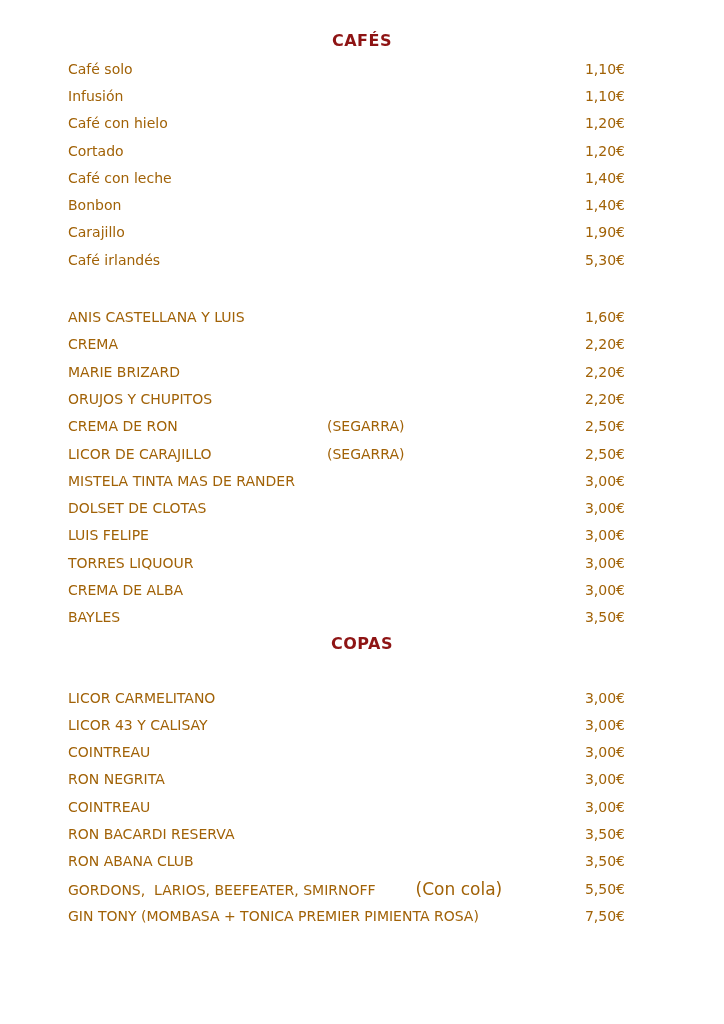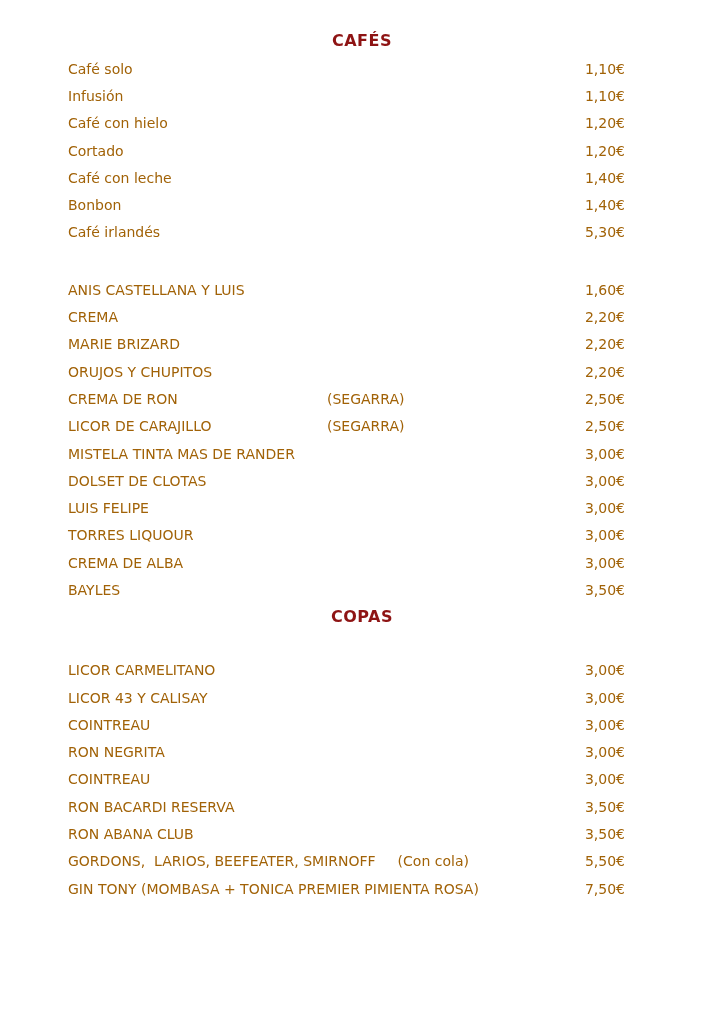--- a/index.html
+++ b/index.html
@@ -38,22 +38,22 @@
     top: 50%;
     transform: translateY(-50%);
     font-size: 14px;
     white-space: pre;
     color: #a16207;
   }
   .item-name  { left: 68px; }
   .item-note  { left: 327px; }
   .item-price { right: 99px; }
   .inline-note {
-    margin-left: 22px;
-    font-size: 14px;
+    margin-left: 40px;
+    font-size: 17px;
     text-align: center;
   }
   
   .section-0 .rows { margin-top: 4px; }
   .section-1 { margin-top: 29px; }
   .section-1 .rows { margin-top: 30px; }
   .section-2 { margin-top: 3px; }
   .section-2 .rows { margin-top: 30px; }
 </style>
 </head>
@@ -82,20 +82,24 @@
         </div>
         <div class="menu-row">
           <span class="item-name">Café con leche</span>
           <span class="item-price">1,40€</span>
         </div>
         <div class="menu-row">
           <span class="item-name">Bonbon</span>
           <span class="item-price">1,40€</span>
         </div>
         <div class="menu-row">
+          <span class="item-name">Carajillo</span>
+          <span class="item-price">1,90€</span>
+        </div>
+        <div class="menu-row">
           <span class="item-name">Café irlandés</span>
           <span class="item-price">5,30€</span>
         </div>
       </div>
   </section>
 
   <section class="menu-section section-1">
     <div class="rows">
         <div class="menu-row">
           <span class="item-name">ANIS CASTELLANA Y LUIS</span>

